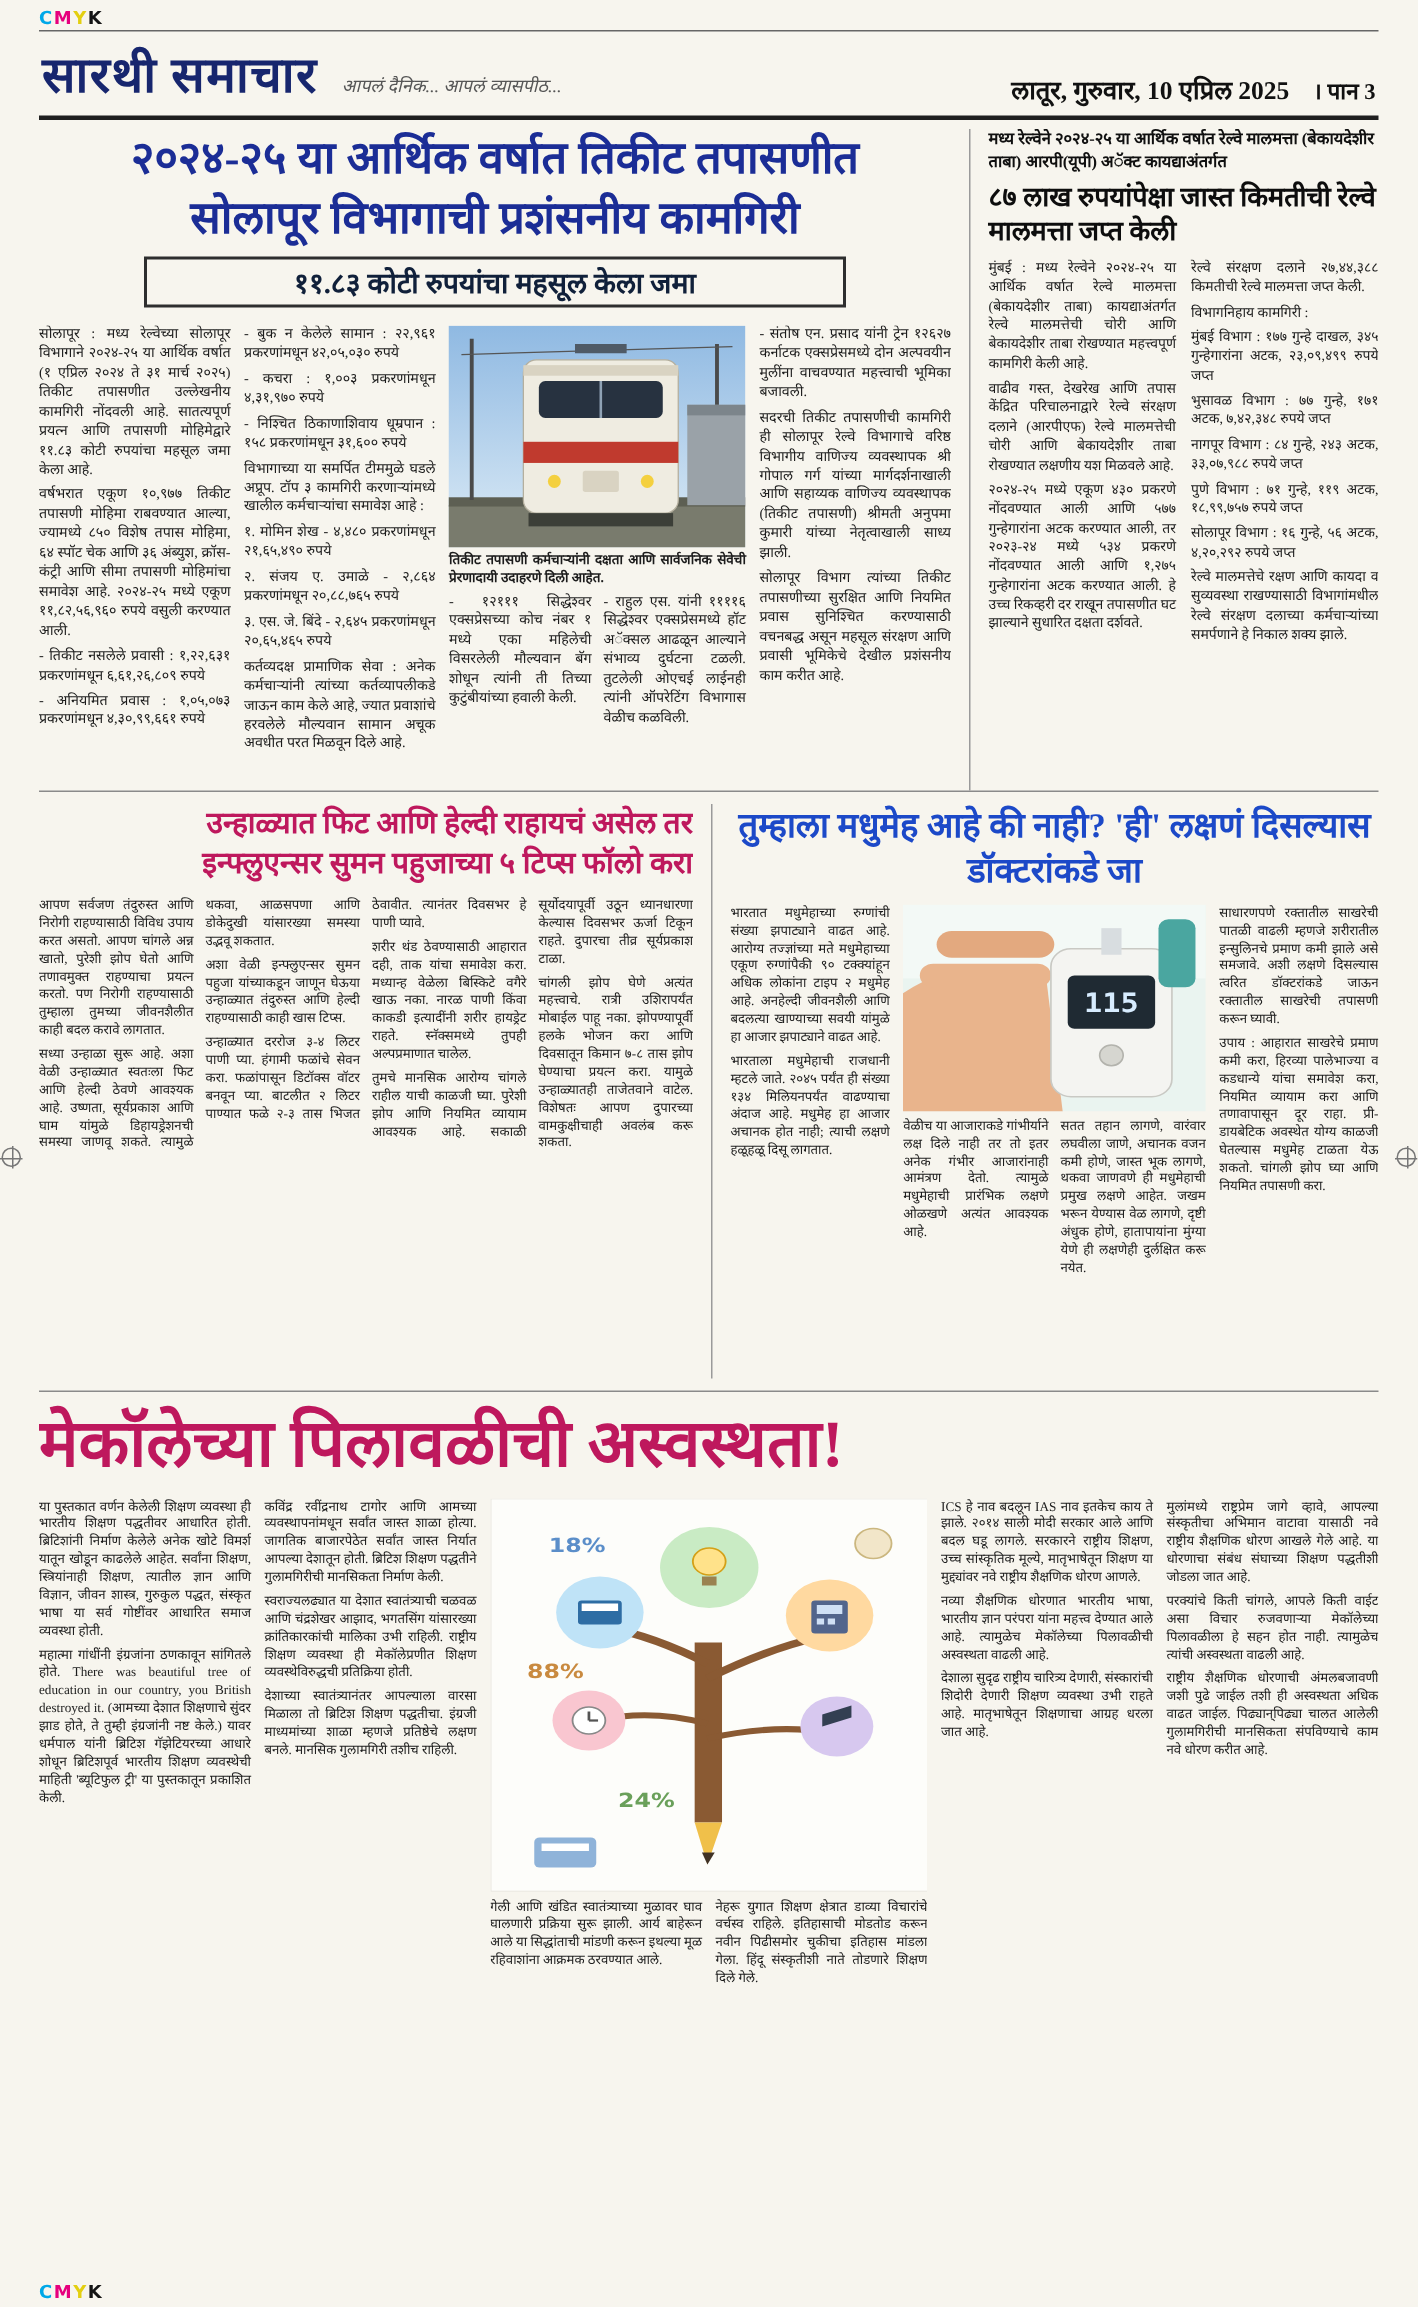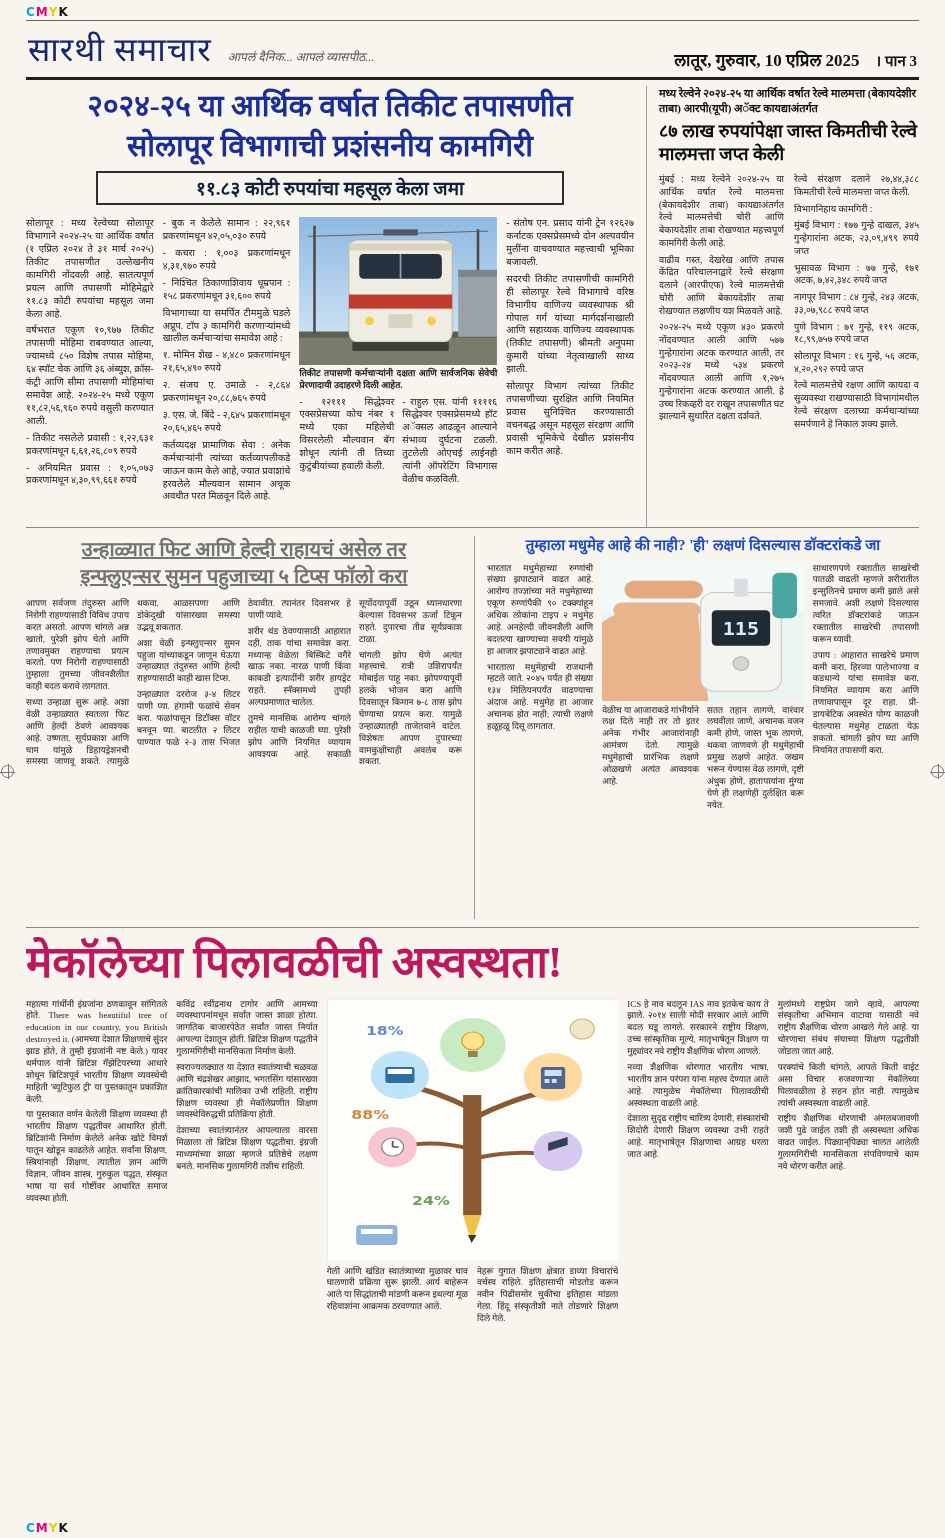--- a/index.html
+++ b/index.html
@@ -30,21 +30,21 @@
   .regmark::after  { top: 50%; left: -2px; right: -2px; height: 1px; }
   .regmark.left  { left: 1px;  top: 765px; }
   .regmark.right { right: 1px; top: 765px; }
   
   .masthead {
     display: flex; justify-content: space-between; align-items: flex-end;
     border-top: 1px solid #666; border-bottom: 3px solid #1f1f1f;
     padding: 5px 2px 6px;
   }
   .mast-left { display: flex; align-items: baseline; gap: 16px; }
-  .mast-title { font-size: 33px; font-weight: normal; color: #17266e; letter-spacing: 1px; }
+  .mast-title { font-size: 33px; font-weight: bold; color: #17266e; letter-spacing: 1px; }
   .mast-tagline { font-size: 12px; color: #555; font-style: italic; }
   .mast-right { display: flex; align-items: baseline; gap: 16px; font-weight: bold; }
   .mast-date { font-size: 17px; color: #111; }
   .mast-page { font-size: 15px; color: #111; }
   
   .bodytext p { margin-bottom: 4px; }
   .justify { text-align: justify; }
   
   .top-section {
     display: grid; grid-template-columns: 608px 1fr; column-gap: 12px;
@@ -65,26 +65,26 @@
     flex-direction: column; overflow: hidden; }
   .rpf-kicker { font-weight: bold; font-size: 11px; line-height: 1.35; color: #101010; }
   .rpf-head { font-weight: bold; font-size: 18px; line-height: 1.32; margin: 4px 0 6px;
     color: #0d0d0d; }
   .rpf-body { column-count: 2; column-gap: 10px; font-size: 9.3px; line-height: 1.37;
     flex: 1; overflow: hidden; }
   
   .middle-section { display: grid; grid-template-columns: 436px 1fr; column-gap: 12px;
     padding: 8px 0; border-bottom: 1px solid #8a8a8a; height: 400px; overflow: hidden; }
   .health { overflow: hidden; }
-  .health-head { color: #737373; font-weight: bold; text-align: center;
-    font-size: 20px; line-height: 1.35; text-decoration: underline; }
+  .health-head { color: #be185d; font-weight: bold; text-align: right;
+    font-size: 20px; line-height: 1.35; }
   .health-body { column-count: 4; column-gap: 8px; font-size: 8.8px; line-height: 1.35;
     margin-top: 8px; height: 315px; overflow: hidden; }
   .diab { border-left: 1px solid #9a9a9a; padding-left: 12px; overflow: hidden; }
-  .diab-head { color: #1c49c8; font-weight: bold; font-size: 15px; line-height: 1.3;
+  .diab-head { color: #1c49c8; font-weight: bold; font-size: 23px; line-height: 1.3;
     text-align: center; }
   .diab-body { display: grid; grid-template-columns: 1fr 1.9fr 1fr; column-gap: 9px;
     margin-top: 7px; font-size: 8.8px; line-height: 1.35; height: 335px; overflow: hidden; }
   .gluco-fig svg { width: 100%; height: 138px; display: block; }
   .diab-midtext { column-count: 2; column-gap: 8px; margin-top: 4px; overflow: hidden; }
   
   .bottom-section { flex: 1; padding-top: 10px; overflow: hidden;
     display: flex; flex-direction: column; }
   .mac-head { text-align: left; color: #be185d; font-weight: bold;
     font-size: 44px; line-height: 1.15; margin-bottom: 10px; }
@@ -253,22 +253,22 @@
             <p>उपाय : आहारात साखरेचे प्रमाण कमी करा, हिरव्या पालेभाज्या व कडधान्ये यांचा समावेश करा, नियमित व्यायाम करा आणि तणावापासून दूर राहा. प्री-डायबेटिक अवस्थेत योग्य काळजी घेतल्यास मधुमेह टाळता येऊ शकतो. चांगली झोप घ्या आणि नियमित तपासणी करा.</p>
           </div>
       </div>
     </article>
   </section>
 
   <section class="bottom-section">
     <h2 class="mac-head">मेकॉलेच्या पिलावळीची अस्वस्थता!</h2>
     <div class="mac-body justify">
       <div class="bodytext">
+          <p>या पुस्तकात वर्णन केलेली शिक्षण व्यवस्था ही भारतीय शिक्षण पद्धतीवर आधारित होती. ब्रिटिशांनी निर्माण केलेले अनेक खोटे विमर्श यातून खोडून काढलेले आहेत. सर्वांना शिक्षण, स्त्रियांनाही शिक्षण, त्यातील ज्ञान आणि विज्ञान, जीवन शास्त्र, गुरुकुल पद्धत, संस्कृत भाषा या सर्व गोष्टींवर आधारित समाज व्यवस्था होती.</p>
           <p>महात्मा गांधींनी इंग्रजांना ठणकावून सांगितले होते. There was beautiful tree of education in our country, you British destroyed it. (आमच्या देशात शिक्षणाचे सुंदर झाड होते, ते तुम्ही इंग्रजांनी नष्ट केले.) यावर धर्मपाल यांनी ब्रिटिश गॅझेटियरच्या आधारे शोधून ब्रिटिशपूर्व भारतीय शिक्षण व्यवस्थेची माहिती 'ब्यूटिफुल ट्री' या पुस्तकातून प्रकाशित केली.</p>
-          <p>या पुस्तकात वर्णन केलेली शिक्षण व्यवस्था ही भारतीय शिक्षण पद्धतीवर आधारित होती. ब्रिटिशांनी निर्माण केलेले अनेक खोटे विमर्श यातून खोडून काढलेले आहेत. सर्वांना शिक्षण, स्त्रियांनाही शिक्षण, त्यातील ज्ञान आणि विज्ञान, जीवन शास्त्र, गुरुकुल पद्धत, संस्कृत भाषा या सर्व गोष्टींवर आधारित समाज व्यवस्था होती.</p>
         </div>
       <div class="bodytext">
           <p>कविंद्र रवींद्रनाथ टागोर आणि आमच्या व्यवस्थापनांमधून सर्वांत जास्त शाळा होत्या. जागतिक बाजारपेठेत सर्वांत जास्त निर्यात आपल्या देशातून होती. ब्रिटिश शिक्षण पद्धतीने गुलामगिरीची मानसिकता निर्माण केली.</p>
           <p>स्वराज्यलढ्यात या देशात स्वातंत्र्याची चळवळ आणि चंद्रशेखर आझाद, भगतसिंग यांसारख्या क्रांतिकारकांची मालिका उभी राहिली. राष्ट्रीय शिक्षण व्यवस्था ही मेकॉलेप्रणीत शिक्षण व्यवस्थेविरुद्धची प्रतिक्रिया होती.</p>
           <p>देशाच्या स्वातंत्र्यानंतर आपल्याला वारसा मिळाला तो ब्रिटिश शिक्षण पद्धतीचा. इंग्रजी माध्यमांच्या शाळा म्हणजे प्रतिष्ठेचे लक्षण बनले. मानसिक गुलामगिरी तशीच राहिली.</p>
         </div>
       <div class="mac-mid">
         <figure class="tree-fig">
           <svg viewBox="0 0 240 262" preserveAspectRatio="none" role="img">
             <rect width="240" height="262" fill="#fdfdfa" stroke="#e4e2da"></rect>

